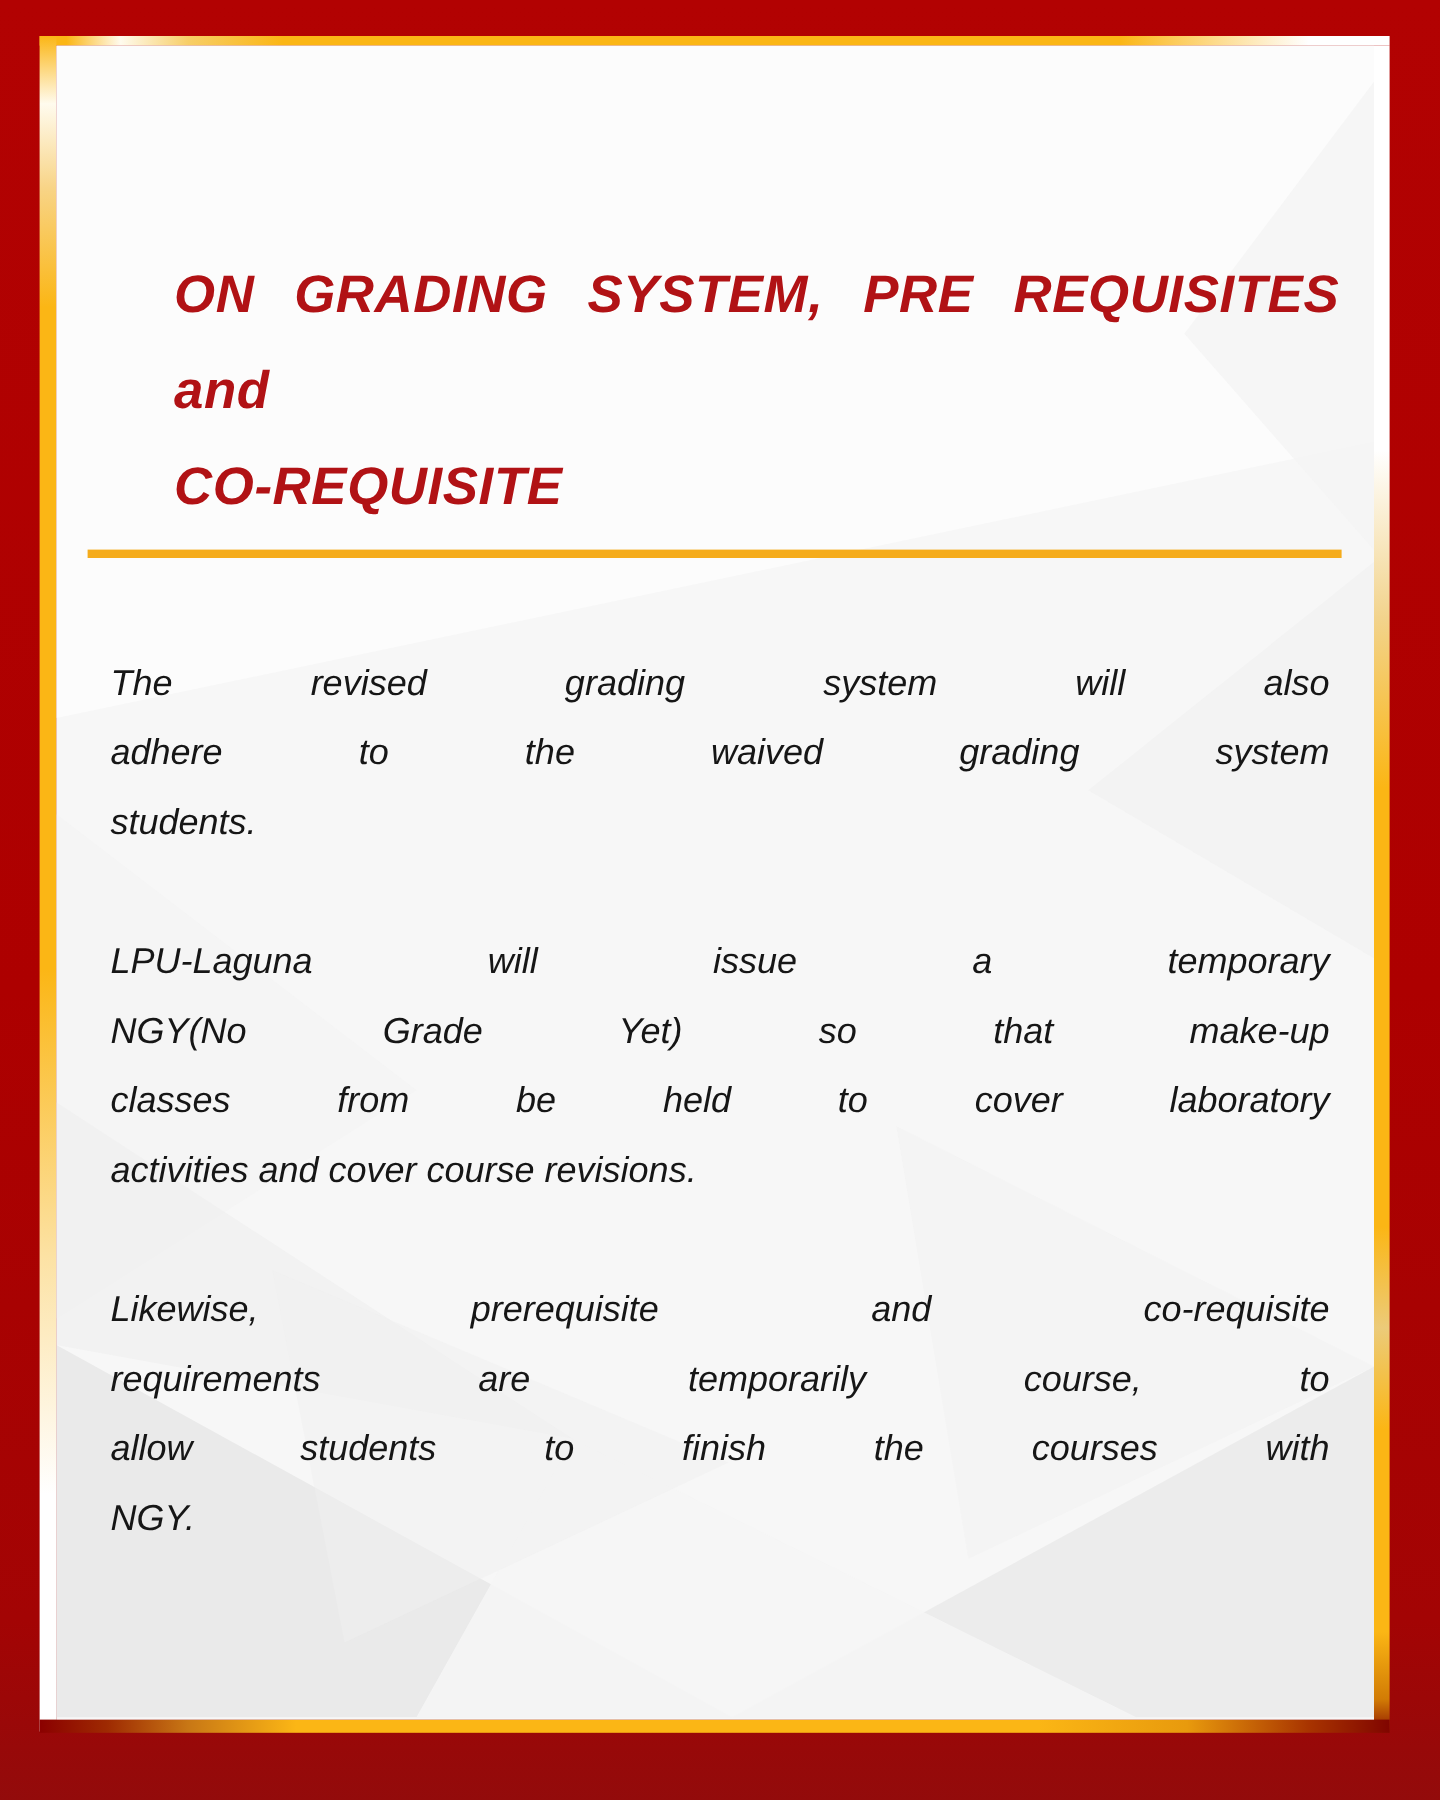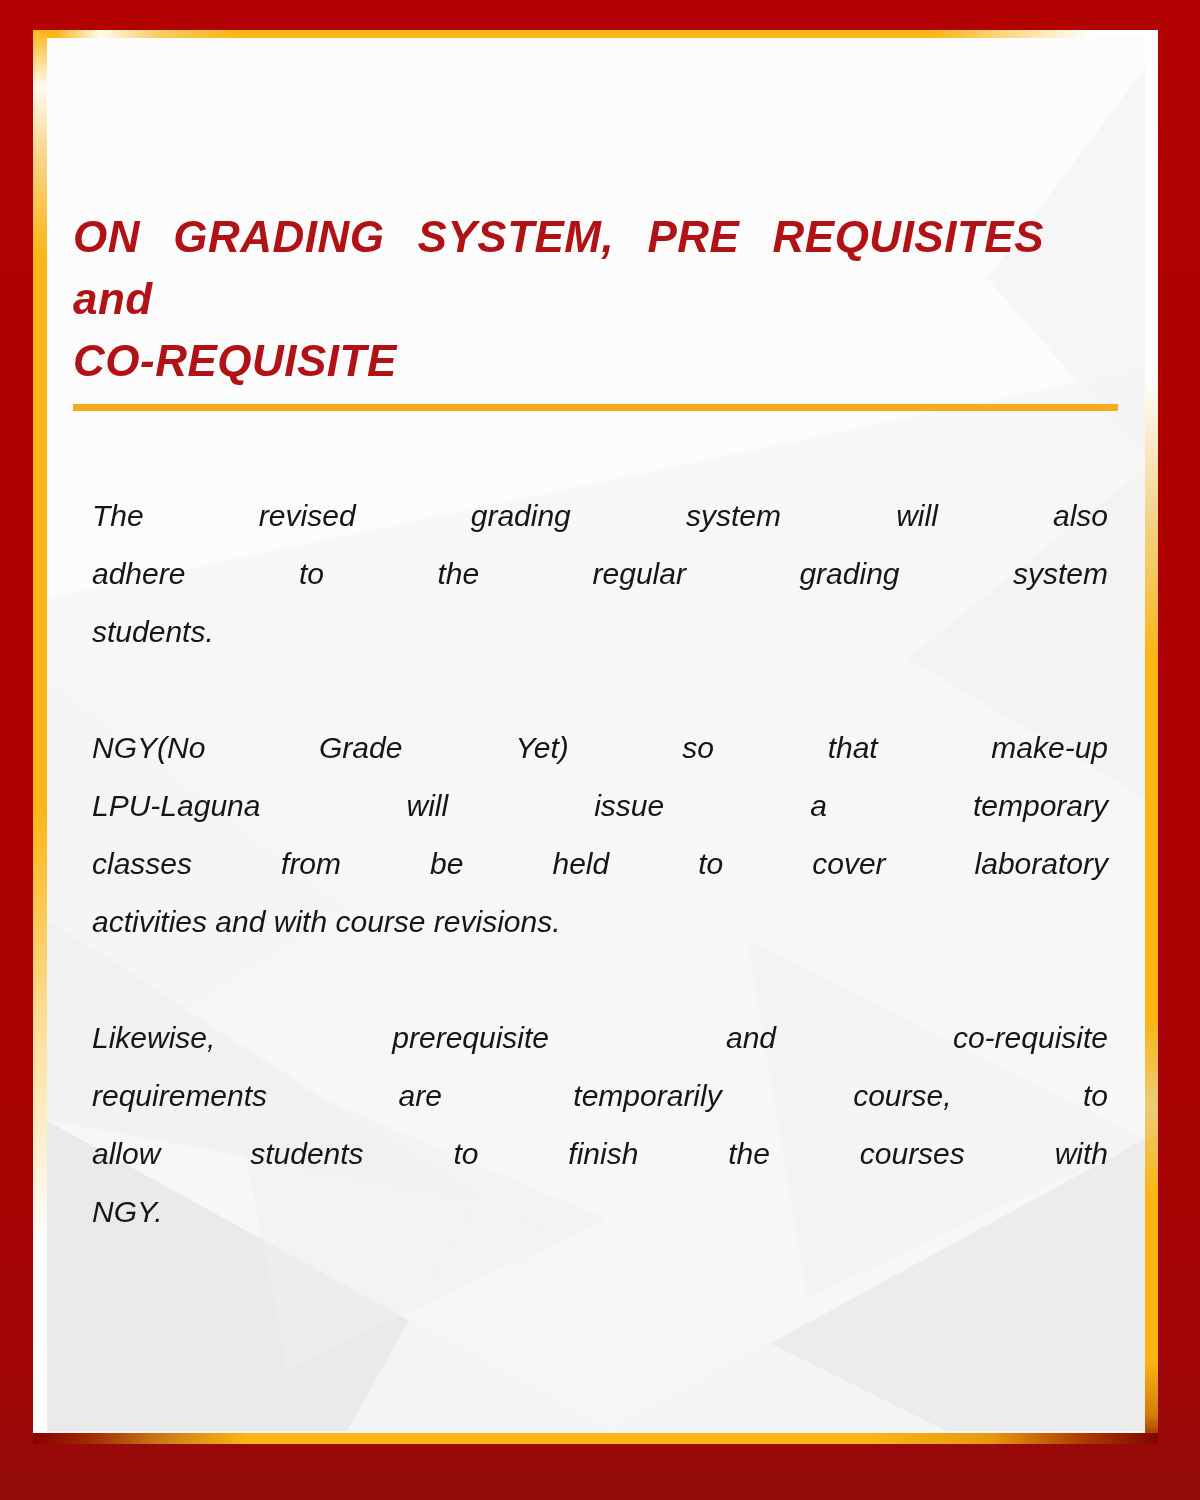--- a/index.html
+++ b/index.html
@@ -39,22 +39,22 @@
     position: absolute; left: 47px; top: 38px; right: 55px; bottom: 67px;
     background: #F7F7F7; overflow: hidden;
   }
   .texture {
     position: absolute; left: 0; top: 0; width: 100%; height: 100%;
     display: block;
   }
   .content { position: relative; }
 
   .title {
-    margin: 168px 0 0 26px; width: 971px;
-    font-size: 44px; line-height: 62px;
+    margin: 168px 0 0 98px; width: 971px;
+    font-size: 44px; line-height: 80px;
     font-weight: bold; font-style: italic;
     color: #B11215; letter-spacing: 0.5px;
   }
   .tline { display: block; }
   .tline.just { text-align: justify; text-align-last: justify; }
 
   .underline {
     margin: 12px 0 0 26px; width: 1045px; height: 7px;
     background: #F5AC1C;
   }
@@ -98,28 +98,28 @@
       <h1 class="title">
         <span class="tline just">ON GRADING SYSTEM, PRE REQUISITES and</span>
         <span class="tline">CO-REQUISITE</span>
       </h1>
 
       <div class="underline"></div>
 
       <div class="bodytext">
         <p class="para">
           <span class="line just">The revised grading system will also</span>
-          <span class="line just">adhere to the regular grading system</span>
+          <span class="line just">adhere to the waived grading system</span>
           <span class="line last">students.</span>
         </p>
         <p class="para">
+          <span class="line just">LPU-Laguna will issue a temporary</span>
           <span class="line just">NGY(No Grade Yet) so that make-up</span>
-          <span class="line just">LPU-Laguna will issue a temporary</span>
           <span class="line just">classes from be held to cover laboratory</span>
-          <span class="line last">activities and with course revisions.</span>
+          <span class="line last">activities and cover course revisions.</span>
         </p>
         <p class="para">
           <span class="line just">Likewise, prerequisite and co-requisite</span>
           <span class="line just">requirements are temporarily course, to</span>
           <span class="line just">allow students to finish the courses with</span>
           <span class="line last">NGY.</span>
         </p>
       </div>
     </div>
   </div>

